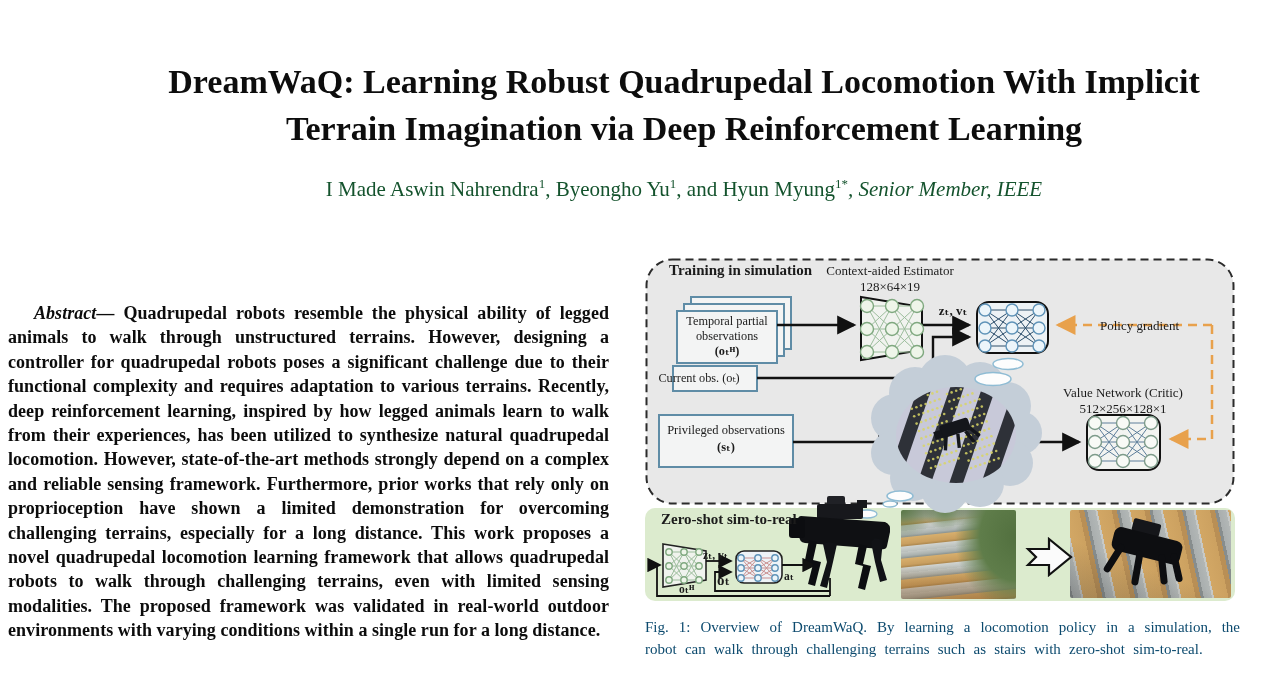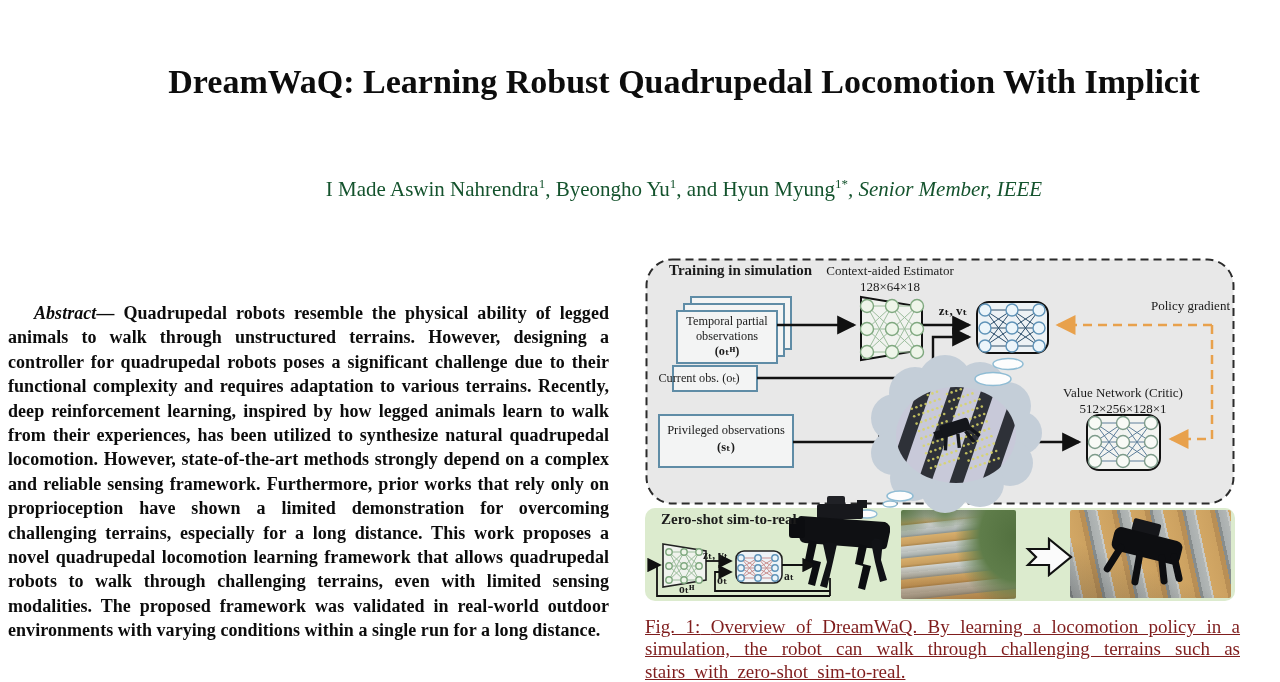--- a/index.html
+++ b/index.html
@@ -21,57 +21,57 @@
   .real-panel{position:absolute;left:0;top:250px;width:590px;height:93px;
               background:var(--real_panel_bg,#dcebce);border-radius:10px;}
   .sim-panel svg,.real-panel svg.diagram{position:absolute;left:0;top:0;overflow:visible;z-index:2;}
   .lbl{position:absolute;color:#1b1b1b;font-size:13px;line-height:15.5px;z-index:3;}
   .c{text-align:center;}
   .b{font-weight:bold;}
   .sim-title{left:24px;top:5px;font-size:15px;font-weight:bold;}
   .est-label{left:160px;top:5px;width:170px;}
   .act-label{left:287px;top:5px;width:160px;}
   .crit-label{left:398px;top:127px;width:160px;}
-  .pg-label{left:455px;top:40px;width:130px;text-align:right;}
+  .pg-label{left:455px;top:60px;width:130px;text-align:left;}
   .zv-label{left:288px;top:45px;width:40px;text-align:center;font-weight:bold;}
   .temporal-text{left:32px;top:56px;width:100px;font-size:12.3px;line-height:15px;text-align:center;}
   .current-text{left:12px;top:108px;width:84px;height:25px;font-size:12.3px;line-height:25px;text-align:center;}
   .priv-text{left:14px;top:164px;width:134px;font-size:12.5px;line-height:17px;text-align:center;}
   .real-title{left:16px;top:4px;font-size:15px;font-weight:bold;}
   .r-zv{left:58px;top:40px;font-size:11.5px;font-weight:bold;}
-  .r-ot{left:72px;top:65px;font-size:12px;font-weight:bold;}
+  .r-ot{left:72px;top:65px;font-size:15px;font-weight:bold;}
   .r-at{left:139px;top:61px;font-size:11.5px;font-weight:bold;}
   .r-oth{left:34px;top:74px;font-size:11.5px;font-weight:bold;}
   
   .photo{position:absolute;z-index:1;border-radius:2px;overflow:hidden;}
   .photo1{left:256px;top:2px;width:115px;height:89px;background-color:#b9ab8e;
     background-image:
       radial-gradient(90px 110px at 100% 30%, #52703f 0%, #5f7d4a 40%, rgba(95,125,74,0) 68%),
       radial-gradient(50px 40px at 0% 0%, #5a7846 0%, rgba(90,120,70,0) 70%),
       radial-gradient(30px 26px at 38% 2%, #6a8757 0%, rgba(106,135,87,0) 70%),
       linear-gradient(180deg, #8f968a 0%, #a3a796 7%, rgba(170,170,150,0) 15%),
       linear-gradient(180deg, rgba(0,0,0,0) 62%, rgba(150,100,45,.30) 82%, rgba(130,85,40,.42) 100%),
       repeating-linear-gradient(174deg, #c2c7c4 0px, #aab1ae 4px, #8f9794 6px,
         #d7ae6c 7px, #c99f60 13px, #b08a50 15px, #cfd2cf 16px, #b9bfbc 21px);}
   .photo2{left:425px;top:2px;width:161px;height:88px;
     background-image:
       linear-gradient(200deg, rgba(0,0,0,0) 60%, rgba(40,40,40,.25) 100%),
       repeating-linear-gradient(78deg, #878d8d 0px, #878d8d 3px, #a9aeae 3px, #b2b7b6 11px,
         #c7c9c6 11px, #c7c9c6 13px, #d2a765 13px, #cca160 27px, #b98f55 27px, #b98f55 32px);}
   .photo svg{position:absolute;left:0;top:0;}
   
-  .caption{position:absolute;left:0;top:358px;width:595px;font-size:19px;line-height:22.3px;
-           text-align:justify;word-spacing:4.5px;color:#7f1d1d;text-decoration:underline;}
+  .caption{position:absolute;left:0;top:358px;width:595px;font-size:15px;line-height:22.3px;
+           text-align:justify;word-spacing:4.5px;color:#0c4a6e;}
 </style>
 </head>
 <body>
 
 <div class="page">
 
-  <h1 class="title"><span>DreamWaQ: Learning Robust Quadrupedal Locomotion With Implicit</span><br></h1>
+  <h1 class="title"><span>DreamWaQ: Learning Robust Quadrupedal Locomotion With Implicit</span><br><span>Terrain Imagination via Deep Reinforcement Learning</span></h1>
 
   <div class="authors"><span>I Made Aswin Nahrendra</span><sup>1</sup><span>, Byeongho Yu</span><sup>1</sup><span>, and Hyun Myung</span><sup>1*</sup><span class="ital">, Senior Member, IEEE</span></div>
 
   <div class="abstract"><span class="abs-label">Abstract—</span> <span>Quadrupedal robots resemble the physical ability of legged animals to walk through unstructured terrains. However, designing a controller for quadrupedal robots poses a significant challenge due to their functional complexity and requires adaptation to various terrains. Recently, deep reinforcement learning, inspired by how legged animals learn to walk from their experiences, has been utilized to synthesize natural quadrupedal locomotion. However, state-of-the-art methods strongly depend on a complex and reliable sensing framework. Furthermore, prior works that rely only on proprioception have shown a limited demonstration for overcoming challenging terrains, especially for a long distance. This work proposes a novel quadrupedal locomotion learning framework that allows quadrupedal robots to walk through challenging terrains, even with limited sensing modalities. The proposed framework was validated in real-world outdoor environments with varying conditions within a single run for a long distance.</span></div>
 
   <div class="figure">
 
     <div class="sim-panel">
       <svg class="diagram" width="590" height="247" viewBox="0 0 590 247">
         <defs>
@@ -378,21 +378,21 @@
             <circle cx="478" cy="165" r="6.5" fill="#f8faf6" stroke="#7d9b8a" stroke-width="1.4"></circle>
             <circle cx="478" cy="184" r="6.5" fill="#f8faf6" stroke="#7d9b8a" stroke-width="1.4"></circle>
             <circle cx="478" cy="203" r="6.5" fill="#f8faf6" stroke="#7d9b8a" stroke-width="1.4"></circle>
             <circle cx="506" cy="165" r="6.5" fill="#f8faf6" stroke="#7d9b8a" stroke-width="1.4"></circle>
             <circle cx="506" cy="184" r="6.5" fill="#f8faf6" stroke="#7d9b8a" stroke-width="1.4"></circle>
             <circle cx="506" cy="203" r="6.5" fill="#f8faf6" stroke="#7d9b8a" stroke-width="1.4"></circle>
           </g>
       </svg>
 
       <div class="lbl sim-title">Training in simulation</div>
-      <div class="lbl est-label c"><span>Context-aided Estimator</span><br><span>128×64×18</span></div>
+      <div class="lbl est-label c"><span>Context-aided Estimator</span><br><span>128×64×19</span></div>
       <div class="lbl crit-label c"><span>Value Network (Critic)</span><br><span>512×256×128×1</span></div>
       <div class="lbl pg-label">Policy gradient</div>
       <div class="lbl zv-label">zₜ, vₜ</div>
       <div class="lbl temporal-text"><span>Temporal partial</span><br><span>observations</span><br><span class="b">(oₜᴴ)</span></div>
       <div class="lbl current-text">Current obs. (oₜ)</div>
       <div class="lbl priv-text"><span>Privileged observations</span><br><span class="b">(sₜ)</span></div>
     </div>
 
     <div class="real-panel">
 

